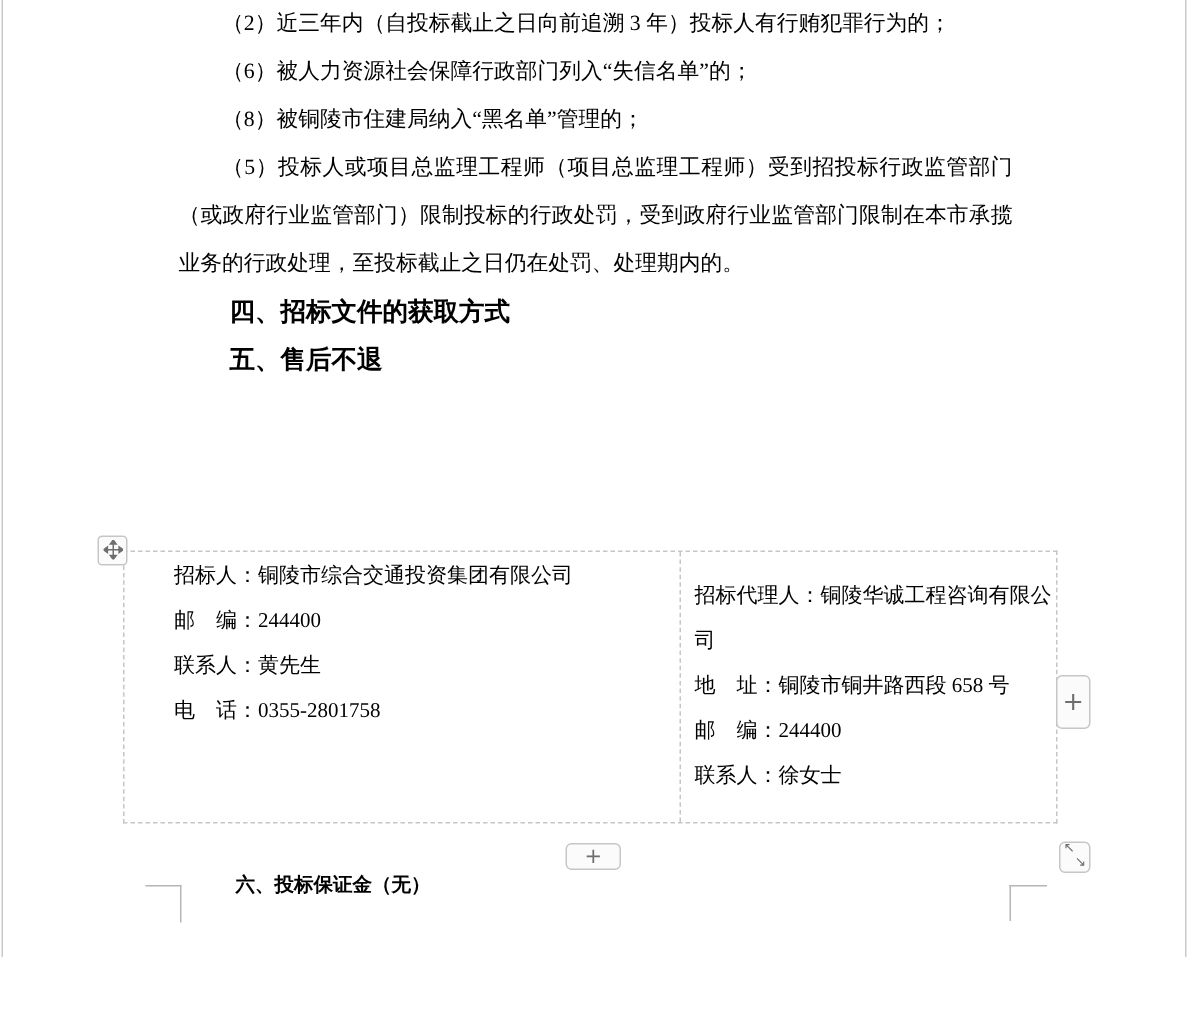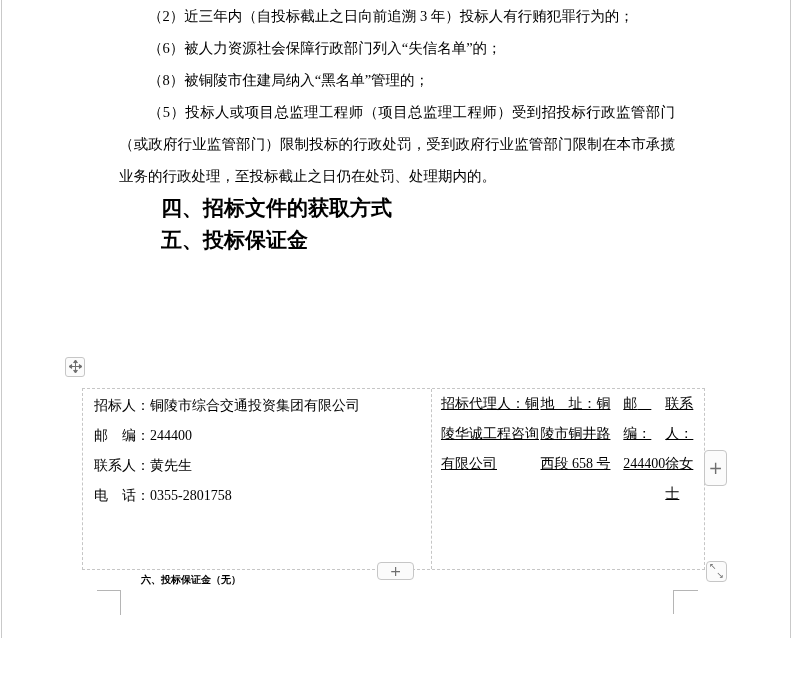--- a/index.html
+++ b/index.html
@@ -12,42 +12,42 @@
   .page-edge.left{left:1px;}
   .page-edge.right{left:790px;}
 
   
   .text-flow{
     position:absolute; left:119px; top:0; width:556px;
     font-size:14.5px; line-height:32px; text-align:justify;
   }
   .text-flow p{margin:0; text-indent:2em;}
   .doc-heading{
-    margin:0; text-indent:2em; font-weight:bold; font-size:21px; line-height:32px;
+    margin:0; text-indent:2em; font-weight:bold; font-size:17px; line-height:32px;
     font-family:"Liberation Sans","DejaVu Sans",sans-serif; text-align:left;
   }
   .heading-six{
     position:absolute; left:119px; top:563px; width:556px;
-    font-weight:bold; font-size:10px; line-height:30px; text-indent:2em;
-    font-family:"Liberation Sans","DejaVu Sans",sans-serif; margin:2px;
+    font-weight:bold; font-size:13px; line-height:30px; text-indent:2em;
+    font-family:"Liberation Sans","DejaVu Sans",sans-serif; margin:12px;
   }
 
   
   .contact-table{
-    position:absolute; left:82px; top:388px; width:623px; height:182px;
+    position:absolute; left:82px; top:367px; width:623px; height:182px;
     border:1px dashed #c6c6c6; box-sizing:border-box; display:flex;
-    font-size:14px; line-height:30px;
+    font-size:14px; line-height:30px;padding-left:22px;
   }
   .cell-left{
     width:349px; box-sizing:border-box; border-right:1px dashed #c6c6c6;
     padding:2px 8px 0 11px;
   }
   .cell-right{
     flex:1; box-sizing:border-box; padding-left:9px;
-    display:flex; flex-direction:row; justify-content:center;text-decoration:underline;
+    display:flex; flex-direction:column; justify-content:center;
   }
   .contact-row{white-space:normal;}
 
   
   .ctrl{
     position:absolute; background:#fbfbfb; border:1px solid #c6c6c6;
     display:flex; align-items:center; justify-content:center;
     color:#6e6e6e; font-family:"DejaVu Sans","Liberation Sans",sans-serif;
     box-sizing:border-box; cursor:pointer;
   }
@@ -73,21 +73,21 @@
 
   <div class="page-edge left"></div>
   <div class="page-edge right"></div>
 
   <div class="text-flow">
     <p>（2）近三年内（自投标截止之日向前追溯 3 年）投标人有行贿犯罪行为的；</p>
     <p>（6）被人力资源社会保障行政部门列入“失信名单”的；</p>
     <p>（8）被铜陵市住建局纳入“黑名单”管理的；</p>
     <p>（5）投标人或项目总监理工程师（项目总监理工程师）受到招投标行政监管部门（或政府行业监管部门）限制投标的行政处罚，受到政府行业监管部门限制在本市承揽业务的行政处理，至投标截止之日仍在处罚、处理期内的。</p>
     <p class="doc-heading">四、招标文件的获取方式</p>
-    <p class="doc-heading">五、投标保证金</p>
+    <p class="doc-heading">五、售后不退</p>
   </div>
 
   <div class="contact-table">
     <div class="cell-left">
       <div class="contact-row">招标人：铜陵市综合交通投资集团有限公司</div>
       <div class="contact-row">邮　编：244400</div>
       <div class="contact-row">联系人：黄先生</div>
       <div class="contact-row">电　话：0355-2801758</div>
     </div>
     <div class="cell-right">

